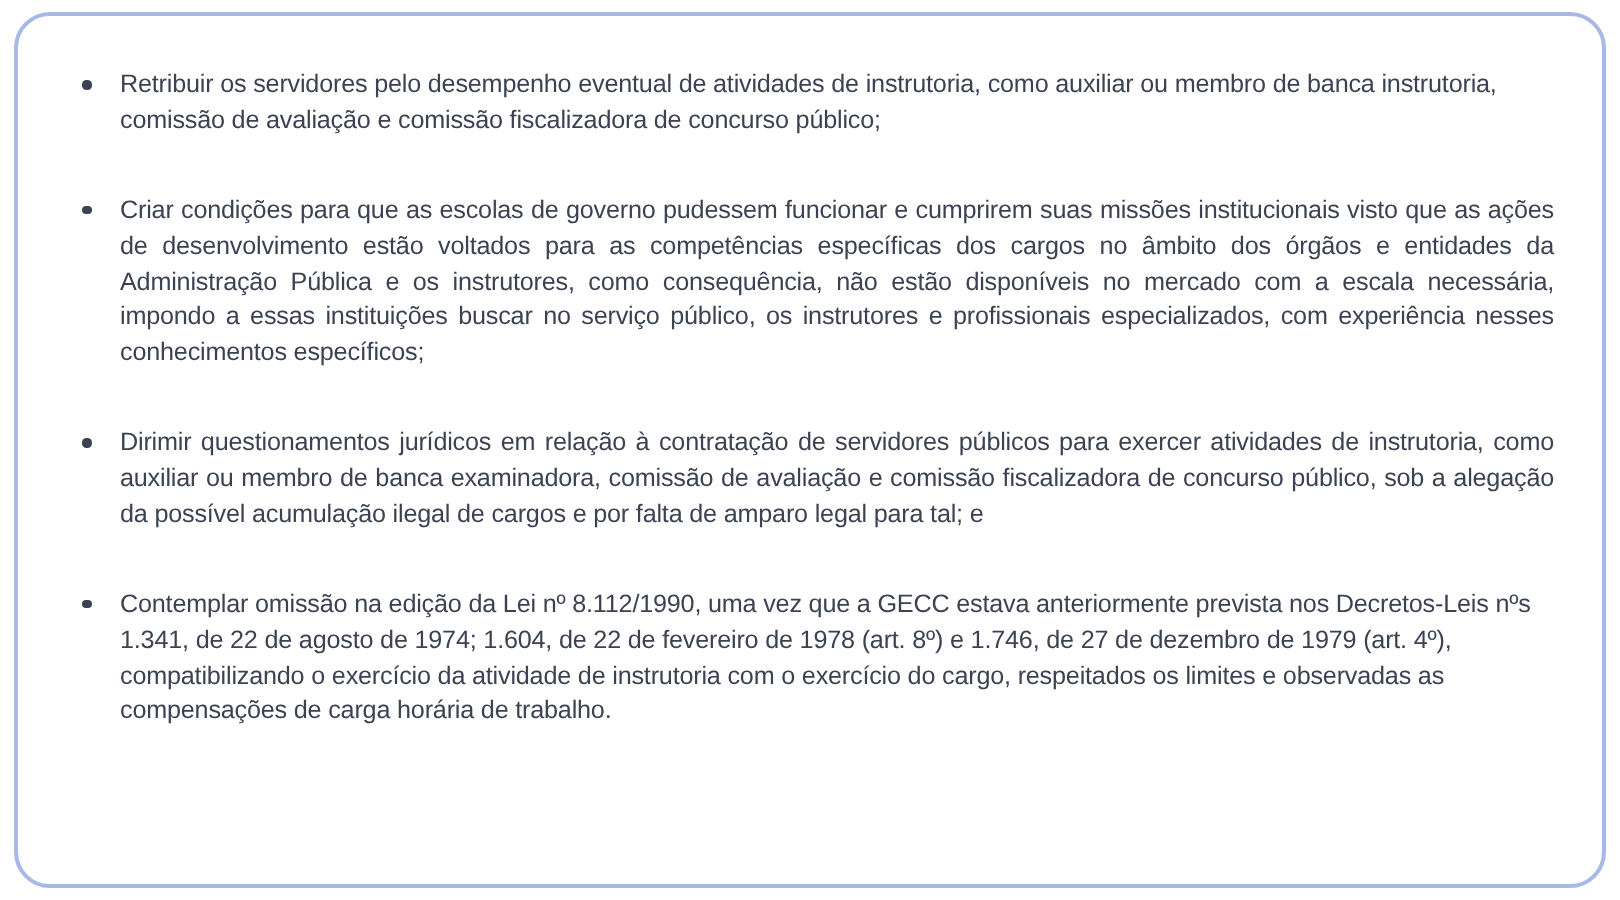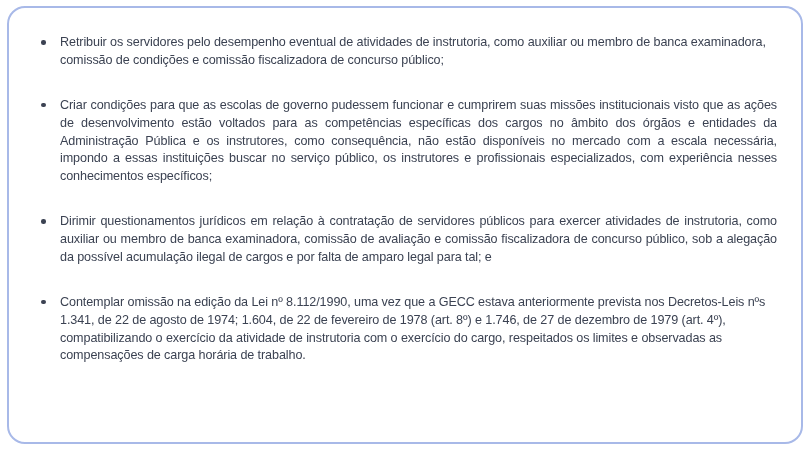--- a/index.html
+++ b/index.html
@@ -78,21 +78,21 @@
   }
 </style>
 </head>
 <body>
 
 <div class="slide">
   <div class="card">
     <div class="content">
       <ul class="bullets">
         <li class="ragged">
-          <span class="txt">Retribuir os servidores pelo desempenho eventual de atividades de instrutoria, como auxiliar ou membro de banca examinadora, comissão de condições e comissão fiscalizadora de concurso público;</span>
+          <span class="txt">Retribuir os servidores pelo desempenho eventual de atividades de instrutoria, como auxiliar ou membro de banca instrutoria, comissão de avaliação e comissão fiscalizadora de concurso público;</span>
         </li>
         <li class="justified">
           <span class="txt">Criar condições para que as escolas de governo pudessem funcionar e cumprirem suas missões institucionais visto que as ações de desenvolvimento estão voltados para as competências específicas dos cargos no âmbito dos órgãos e entidades da Administração Pública e os instrutores, como consequência, não estão disponíveis no mercado com a escala necessária, impondo a essas instituições buscar no serviço público, os instrutores e profissionais especializados, com experiência nesses conhecimentos específicos;</span>
         </li>
         <li class="justified">
           <span class="txt">Dirimir questionamentos jurídicos em relação à contratação de servidores públicos para exercer atividades de instrutoria, como auxiliar ou membro de banca examinadora, comissão de avaliação e comissão fiscalizadora de concurso público, sob a alegação da possível acumulação ilegal de cargos e por falta de amparo legal para tal; e</span>
         </li>
         <li class="ragged">
           <span class="txt">Contemplar omissão na edição da Lei nº 8.112/1990, uma vez que a GECC estava anteriormente prevista nos Decretos-Leis nºs 1.341, de 22 de agosto de 1974; 1.604, de 22 de fevereiro de 1978 (art. 8º) e 1.746, de 27 de dezembro de 1979 (art. 4º), compatibilizando o exercício da atividade de instrutoria com o exercício do cargo, respeitados os limites e observadas as compensações de carga horária de trabalho.</span>
         </li>

